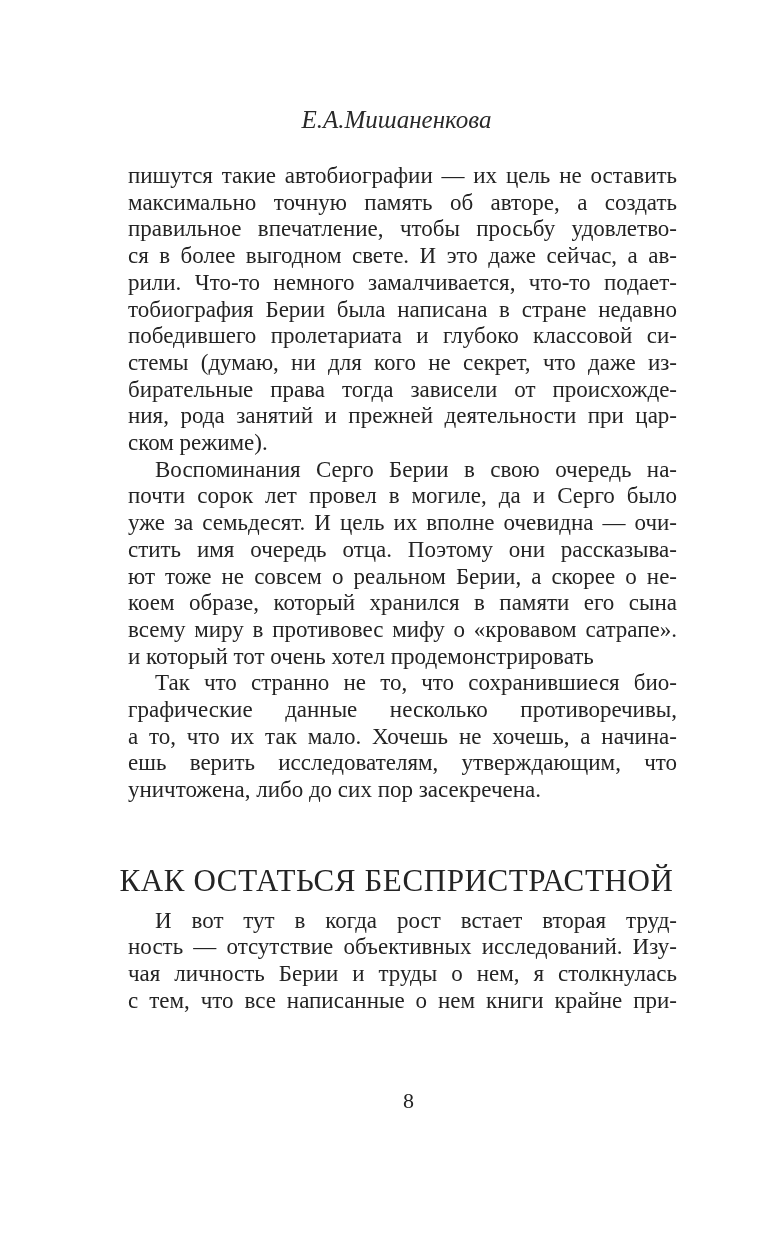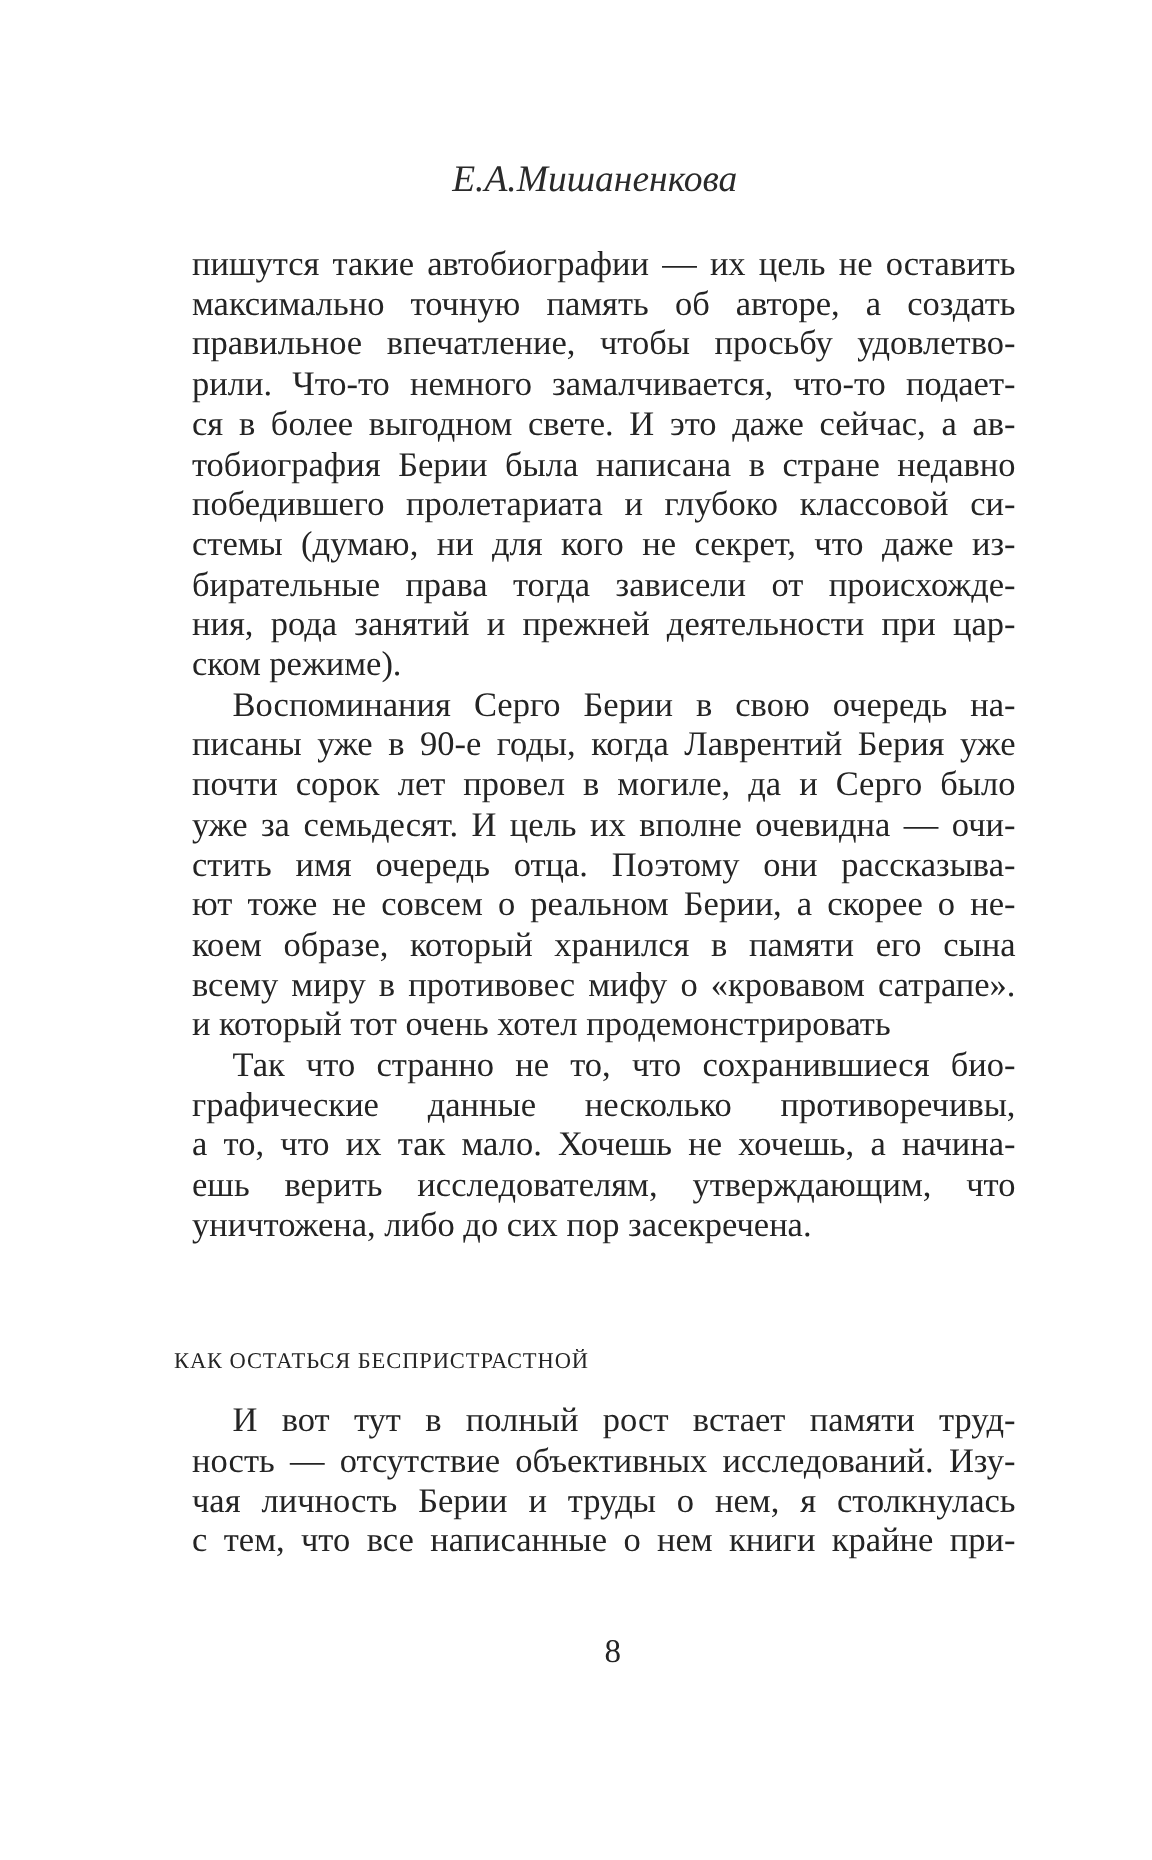--- a/index.html
+++ b/index.html
@@ -35,23 +35,23 @@
   .para { margin: 0; padding: 0; }
   .line {
     text-align: justify;
     text-align-last: justify;
     text-justify: inter-word;
     margin-left: 12px;
   }
   .para.ends .line:last-child { text-align-last: left; }
   .para.indented .line:first-child { text-indent: 27px; }
   .section-heading {
-    font-size: 15px;
+    font-size: 31px;
     font-weight: normal;
-    text-align: left;
+    text-align: center;
     letter-spacing: 0.6px;
     line-height: 26.7px;
     margin: 64px 0 13px 0;
   }
   .page-number {
     position: absolute;
     top: 1089px;
     left: 128px;
     width: 561px;
     text-align: center;
@@ -65,49 +65,48 @@
 <div class="running-head">
   <span>Е.А.</span>
   <span>Мишаненкова</span>
 </div>
 
 <div class="text-block">
   <div class="para ends">
       <div class="line">пишутся такие автобиографии — их цель не оставить</div>
       <div class="line">максимально точную память об авторе, а создать</div>
       <div class="line">правильное впечатление, чтобы просьбу удовлетво-</div>
+      <div class="line">ся в более выгодном свете. И это даже сейчас, а ав-</div>
       <div class="line">рили. Что-то немного замалчивается, что-то подает-</div>
-      <div class="line">ся в более выгодном свете. И это даже сейчас, а ав-</div>
       <div class="line">тобиография Берии была написана в стране недавно</div>
       <div class="line">победившего пролетариата и глубоко классовой си-</div>
       <div class="line">стемы (думаю, ни для кого не секрет, что даже из-</div>
       <div class="line">бирательные права тогда зависели от происхожде-</div>
       <div class="line">ния, рода занятий и прежней деятельности при цар-</div>
       <div class="line">ском режиме).</div>
     </div>
   <div class="para ends indented">
       <div class="line">Воспоминания Серго Берии в свою очередь на-</div>
-      <div class="line">писаны уже в 90-е годы, когда Лаврентий Берия уже</div>
       <div class="line">почти сорок лет провел в могиле, да и Серго было</div>
       <div class="line">уже за семьдесят. И цель их вполне очевидна — очи-</div>
       <div class="line">стить имя очередь отца. Поэтому они рассказыва-</div>
       <div class="line">ют тоже не совсем о реальном Берии, а скорее о не-</div>
       <div class="line">коем образе, который хранился в памяти его сына</div>
       <div class="line">всему миру в противовес мифу о «кровавом сатрапе».</div>
       <div class="line">и который тот очень хотел продемонстрировать</div>
     </div>
   <div class="para ends indented">
       <div class="line">Так что странно не то, что сохранившиеся био-</div>
       <div class="line">графические данные несколько противоречивы,</div>
       <div class="line">а то, что их так мало. Хочешь не хочешь, а начина-</div>
       <div class="line">ешь верить исследователям, утверждающим, что</div>
       <div class="line">уничтожена, либо до сих пор засекречена.</div>
     </div>
   <h2 class="section-heading">КАК ОСТАТЬСЯ БЕСПРИСТРАСТНОЙ</h2>
   <div class="para indented">
-      <div class="line">И вот тут в полный рост встает памяти труд-</div>
+      <div class="line">И вот тут в когда рост встает вторая труд-</div>
       <div class="line">ность — отсутствие объективных исследований. Изу-</div>
       <div class="line">чая личность Берии и труды о нем, я столкнулась</div>
       <div class="line">с тем, что все написанные о нем книги крайне при-</div>
     </div>
 </div>
 
 <div class="page-number">8</div>
 
 </body></html>

